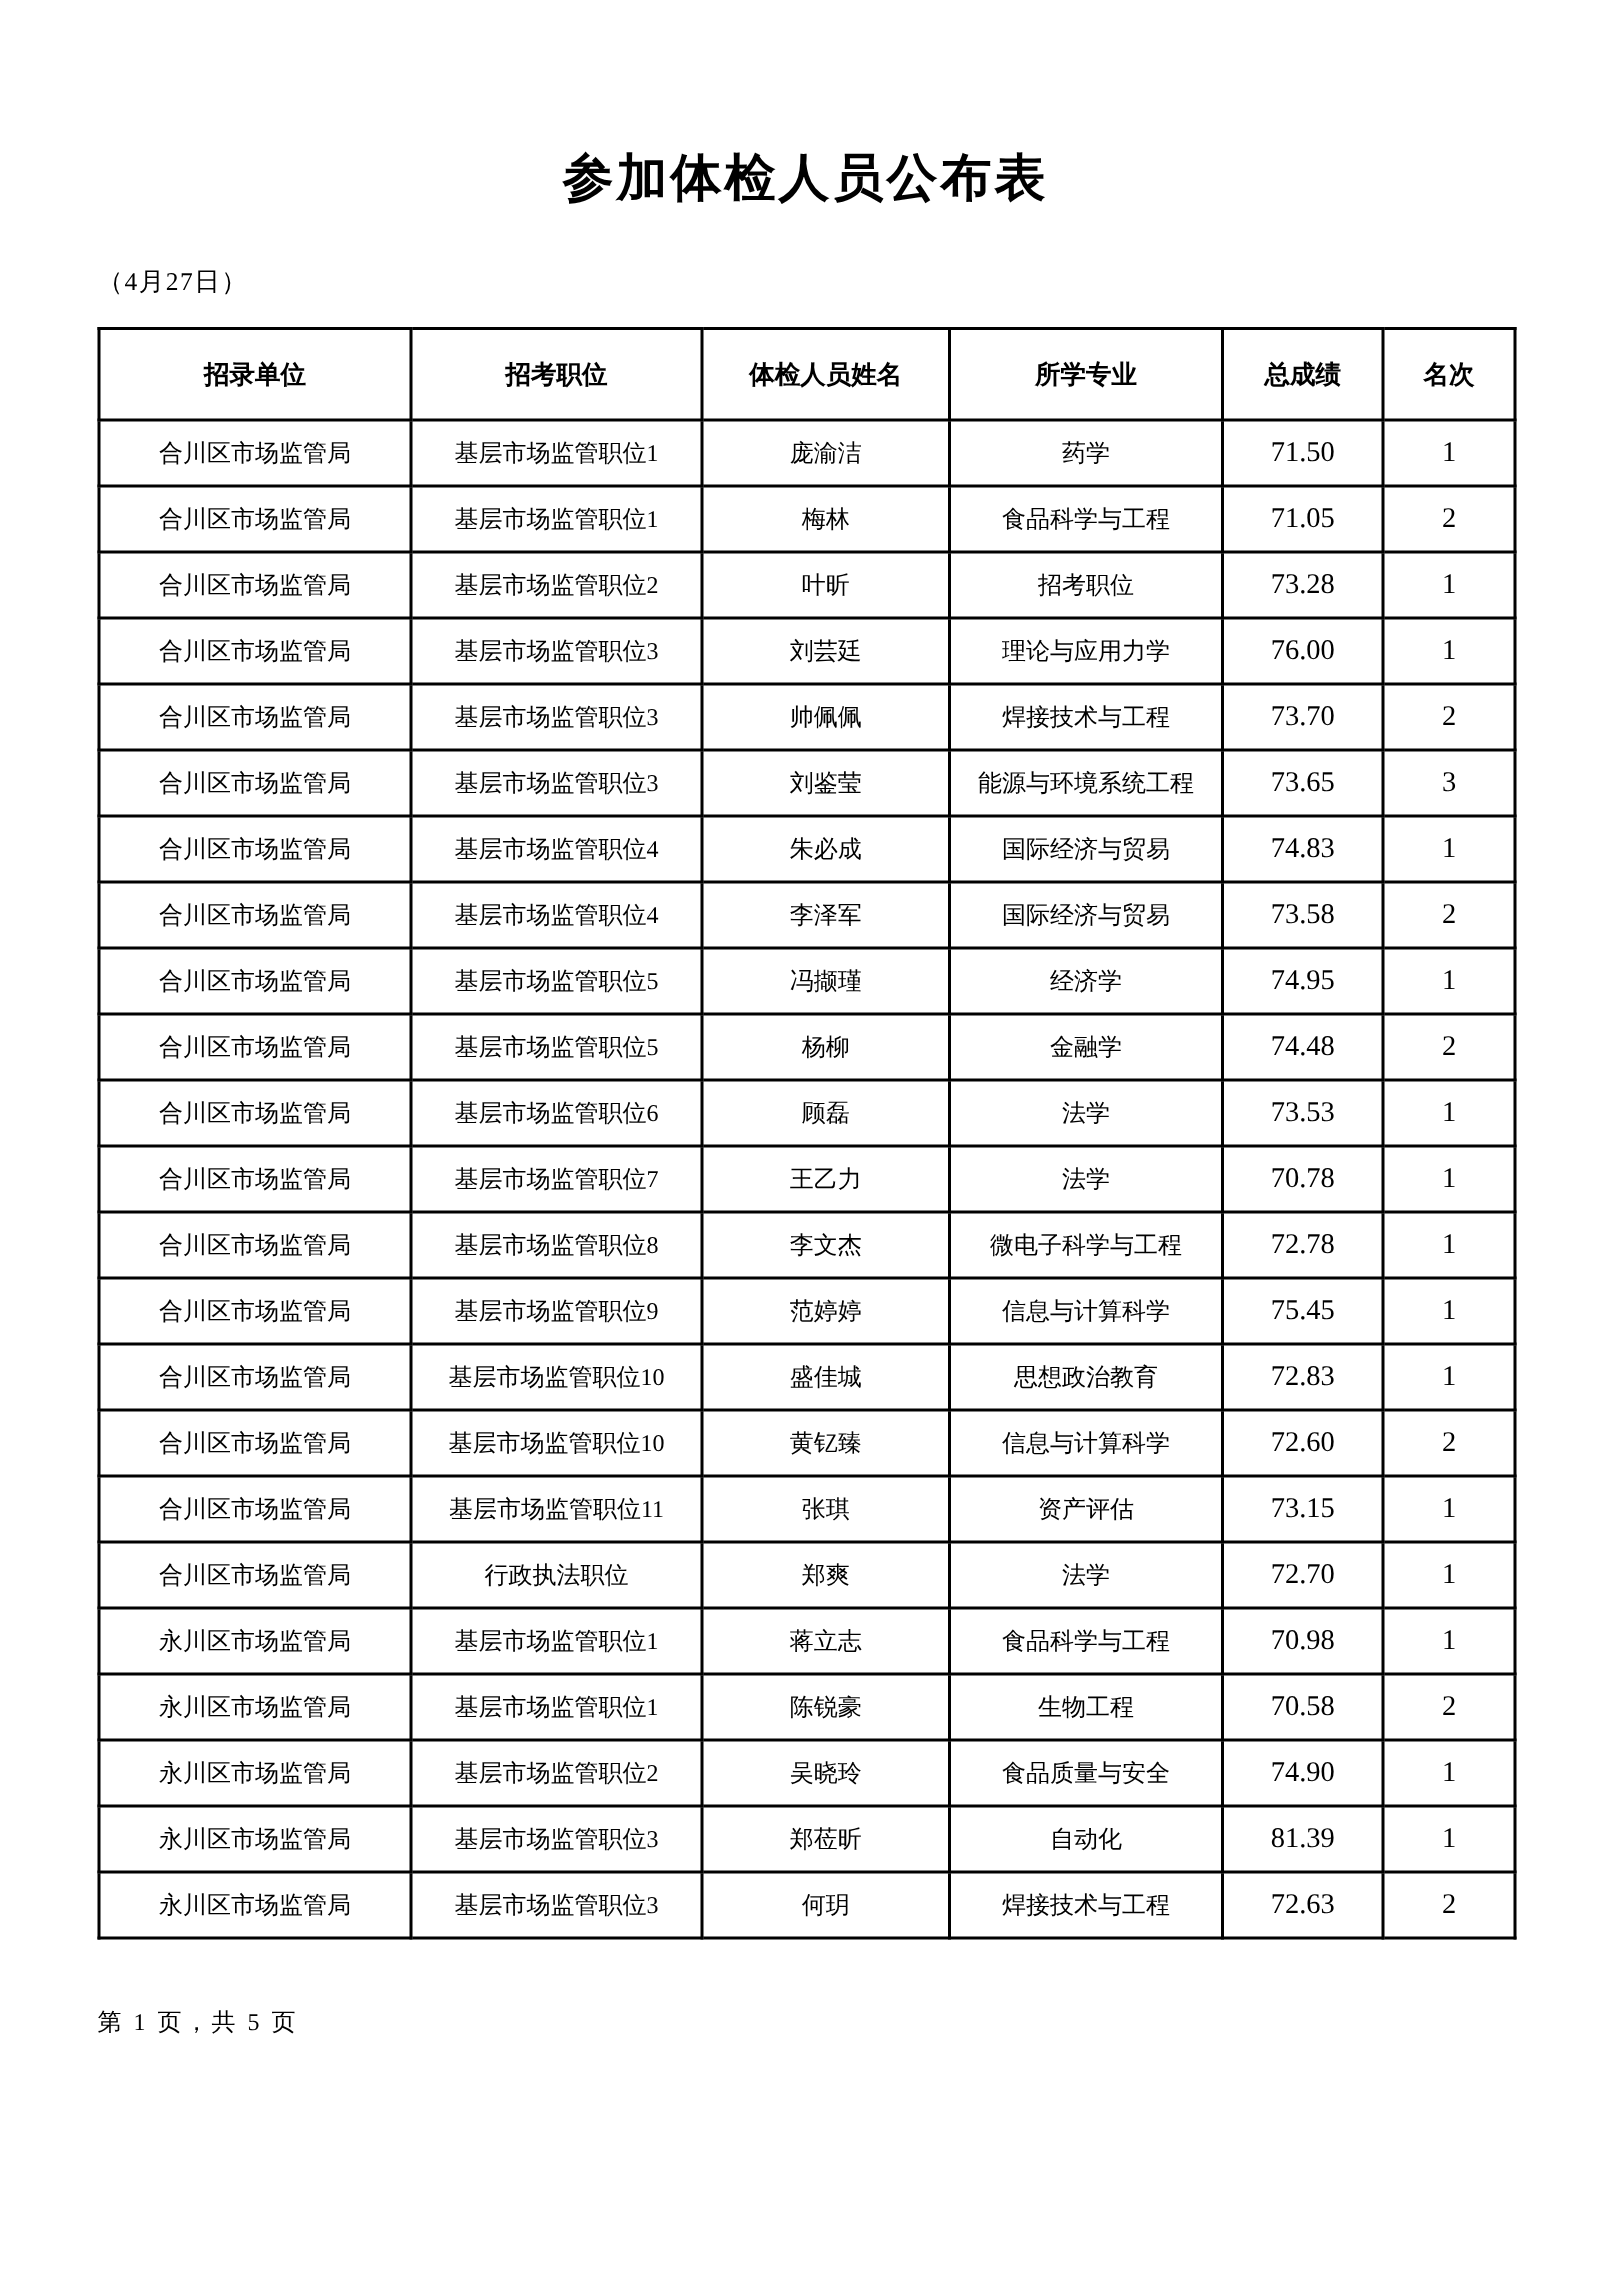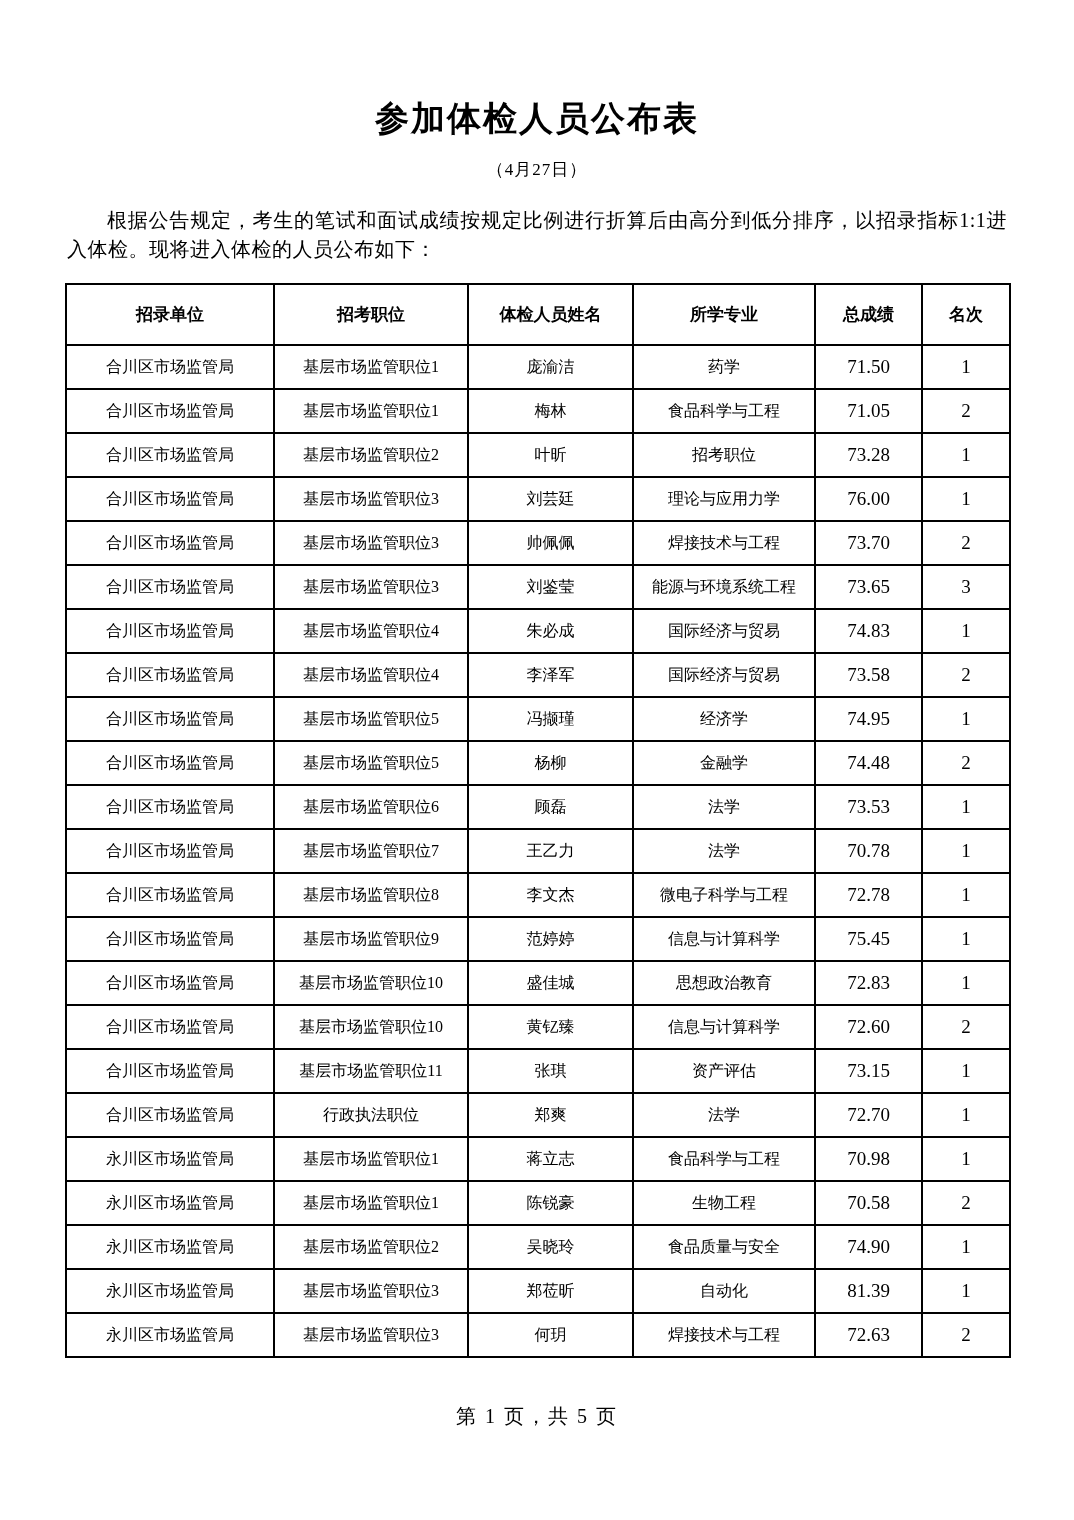--- a/index.html
+++ b/index.html
@@ -18,22 +18,22 @@
   .title {
     margin: 0;
     padding-top: 96px;
     text-align: center;
     font-family: "Liberation Sans", "DejaVu Sans", sans-serif;
     font-size: 34px;
     font-weight: 700;
     letter-spacing: 2px;
   }
   .subtitle {
-    margin-top: 16px;
-    text-align: center;
+    margin-top: 34px;
+    text-align: left;
     font-size: 17px;
     letter-spacing: 1px;
   }
   .intro {
     margin: 25px 2px 0 2px;
     font-size: 20px;
     line-height: 1.45;
     letter-spacing: 0.5px;
     text-align: justify;
     text-indent: 2em;
@@ -62,35 +62,34 @@
     font-size: 16px;
     height: 44px;
     font-weight: 400;
   }
   .roster td:nth-child(5),
   .roster td:nth-child(6) {
     font-size: 19px;
   }
   .footer {
     margin-top: 45px;
-    text-align: center;
-    font-size: 20px;
+    text-align: left;
+    font-size: 16px;
     letter-spacing: 2px;
   }
 </style>
 </head>
 <body>
 
 <div class="page">
 
   <h1 class="title">参加体检人员公布表</h1>
 
   <div class="subtitle">（4月27日）</div>
 
-  <p class="intro">根据公告规定，考生的笔试和面试成绩按规定比例进行折算后由高分到低分排序，以招录指标1:1进入体检。现将进入体检的人员公布如下：</p>
 
   <table class="roster">
     <colgroup>
         <col style="width: 208px;">
         <col style="width: 194px;">
         <col style="width: 165px;">
         <col style="width: 182px;">
         <col style="width: 107px;">
         <col style="width: 88px;">
       </colgroup>

